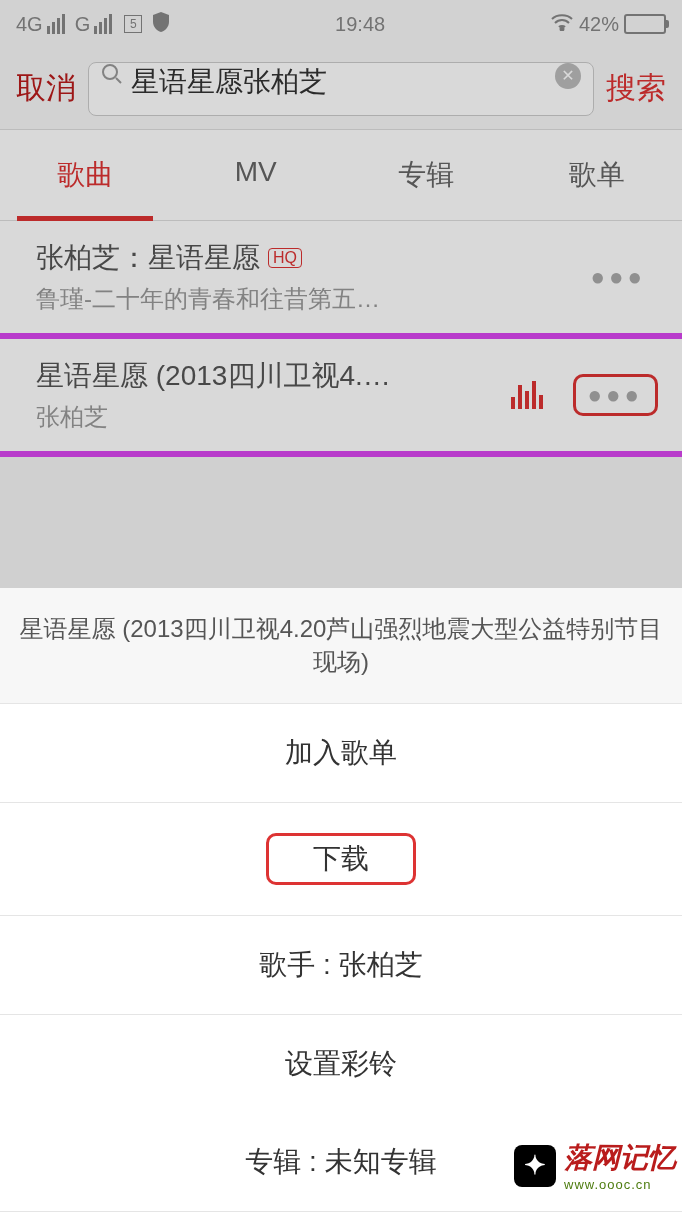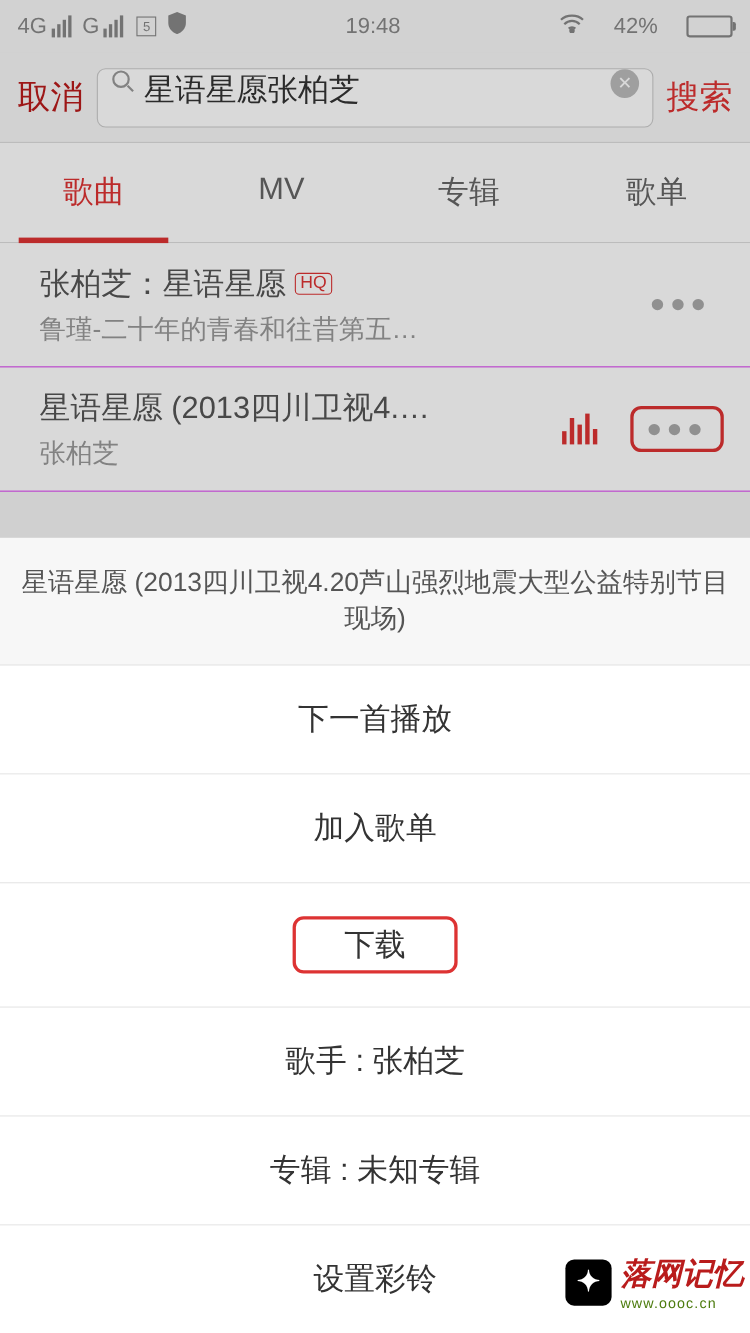--- a/index.html
+++ b/index.html
@@ -26,21 +26,21 @@
       font-size: 20px;
     }
     .status-left {
       display: flex;
       align-items: center;
       gap: 4px;
     }
     .status-right {
       display: flex;
       align-items: center;
-      gap: 26px;
+      gap: 5px;
     }
     .signal-bars {
       display: inline-flex;
       align-items: flex-end;
       gap: 2px;
     }
     .signal-bars span {
       width: 3px;
       background: #888;
       display: inline-block;
@@ -142,21 +142,21 @@
       width: 80%;
       height: 5px;
       background: #d33;
     }
     
     .song-list {
       background: #fff;
     }
     .song-item {
       padding: 18px 24px 18px 36px;
-      border-bottom: 1px solid #d946ef;
+      border-bottom: 6px solid #d946ef;
       display: flex;
       align-items: center;
     }
     .song-info {
       flex: 1;
       overflow: hidden;
     }
     .song-title {
       font-size: 28px;
       color: #555;
@@ -371,28 +371,27 @@
         <span style="height:14px"></span>
     </span>
     <span class="more-btn highlighted">●●●</span>
   </div>
 </div>
 
 <div class="overlay"></div>
 
 <div class="action-sheet">
   <div class="sheet-title">星语星愿 (2013四川卫视4.20芦山强烈地震大型公益特别节目现场)</div>
-  <div class="sheet-item">下一首播放</div>
   <div class="sheet-item">加入歌单</div>
   <div class="sheet-item">
     <span class="download-highlight">下载</span>
   </div>
   <div class="sheet-item">歌手 : 张柏芝</div>
+  <div class="sheet-item" style="border-bottom:none">设置彩铃</div>
   <div class="sheet-item">专辑 : 未知专辑</div>
-  <div class="sheet-item" style="border-bottom:none">设置彩铃</div>
 </div>
 
 <div class="watermark">
   <div class="wm-icon">✦</div>
   <div class="wm-text">
     <span class="wm-main">落网记忆</span>
     <span class="wm-sub">www.oooc.cn</span>
   </div>
 </div>
 

